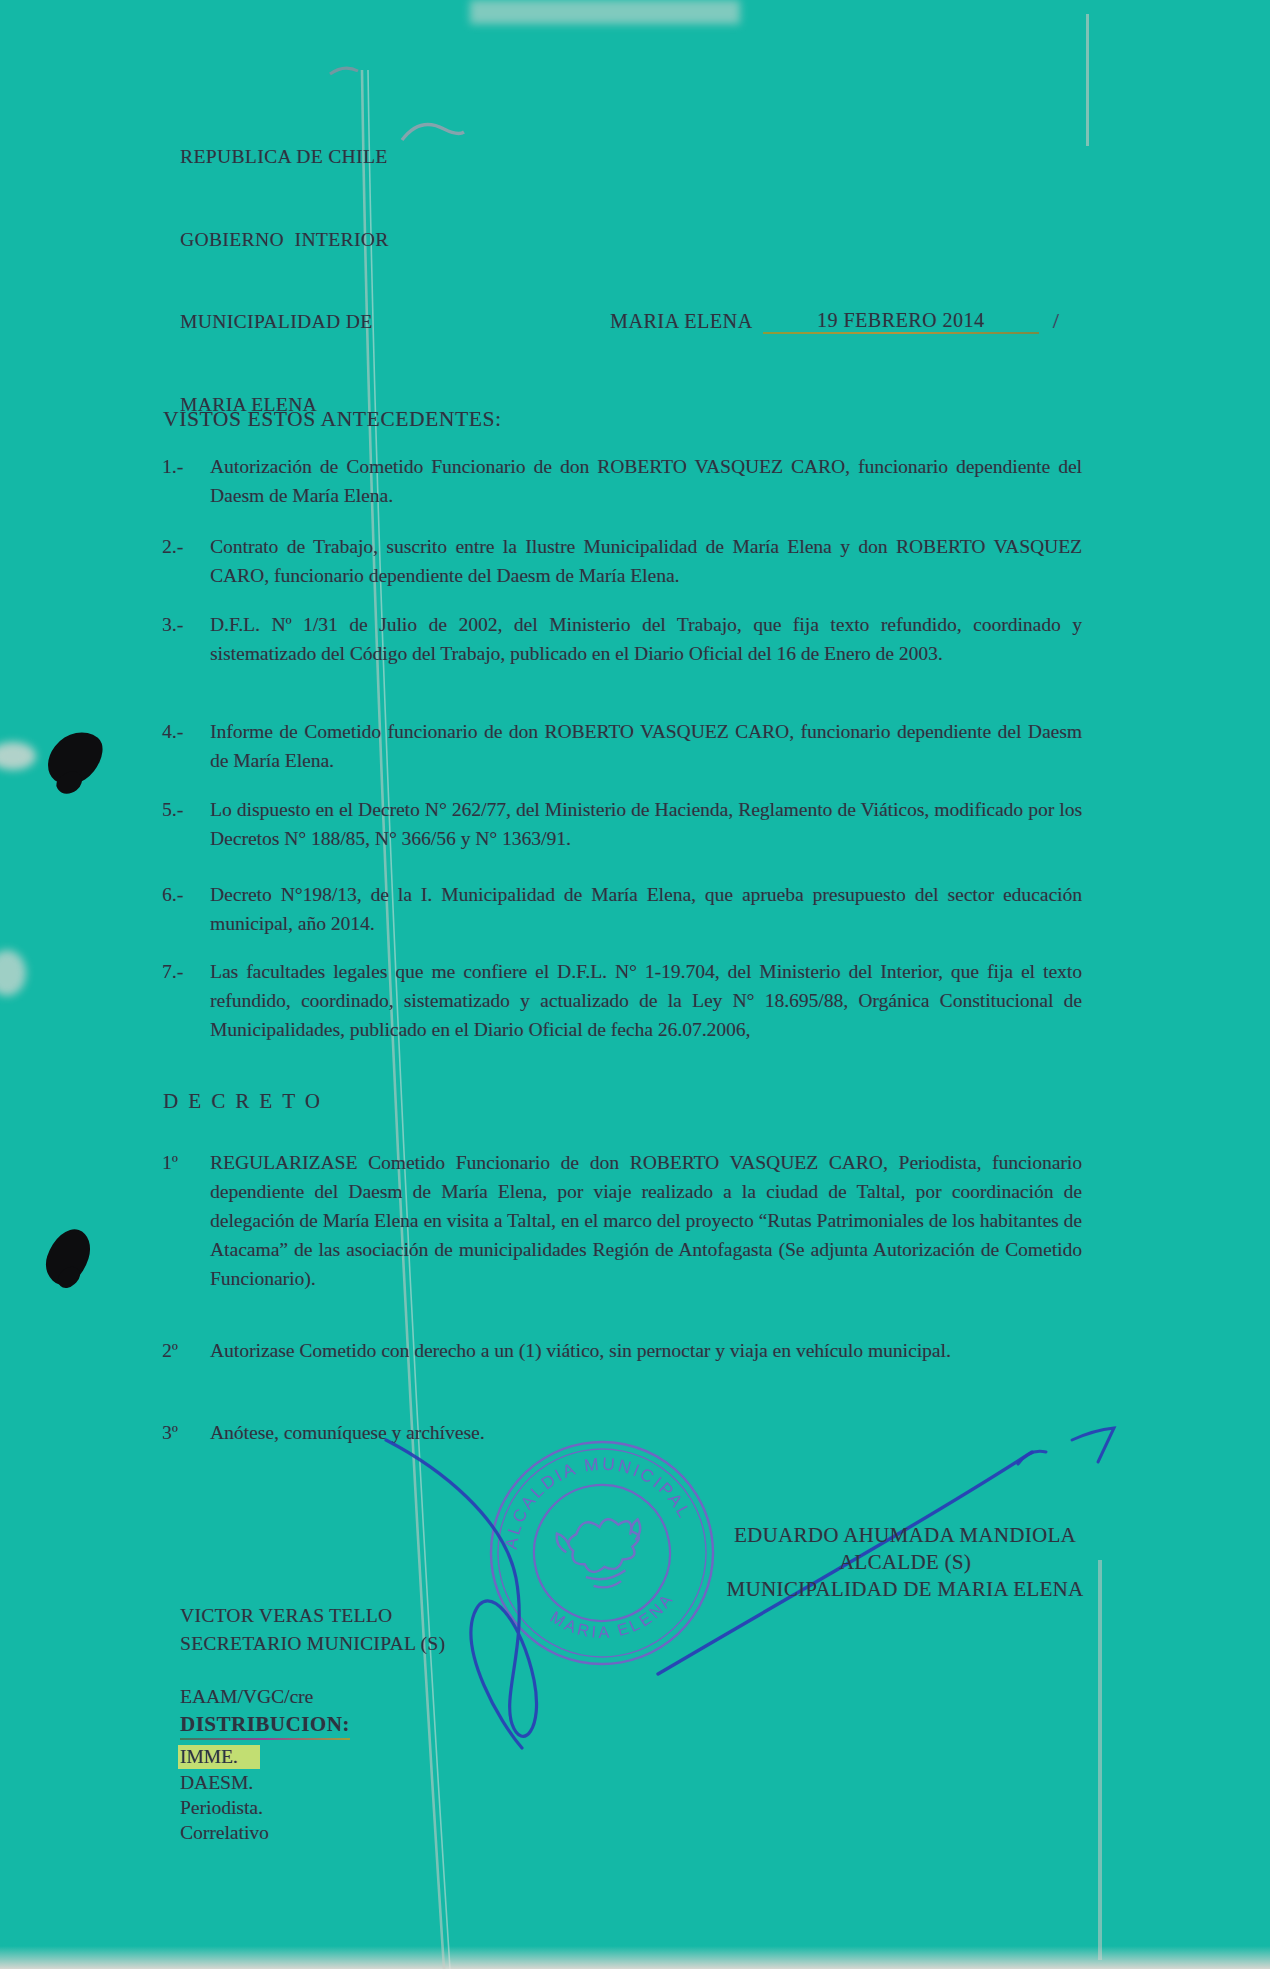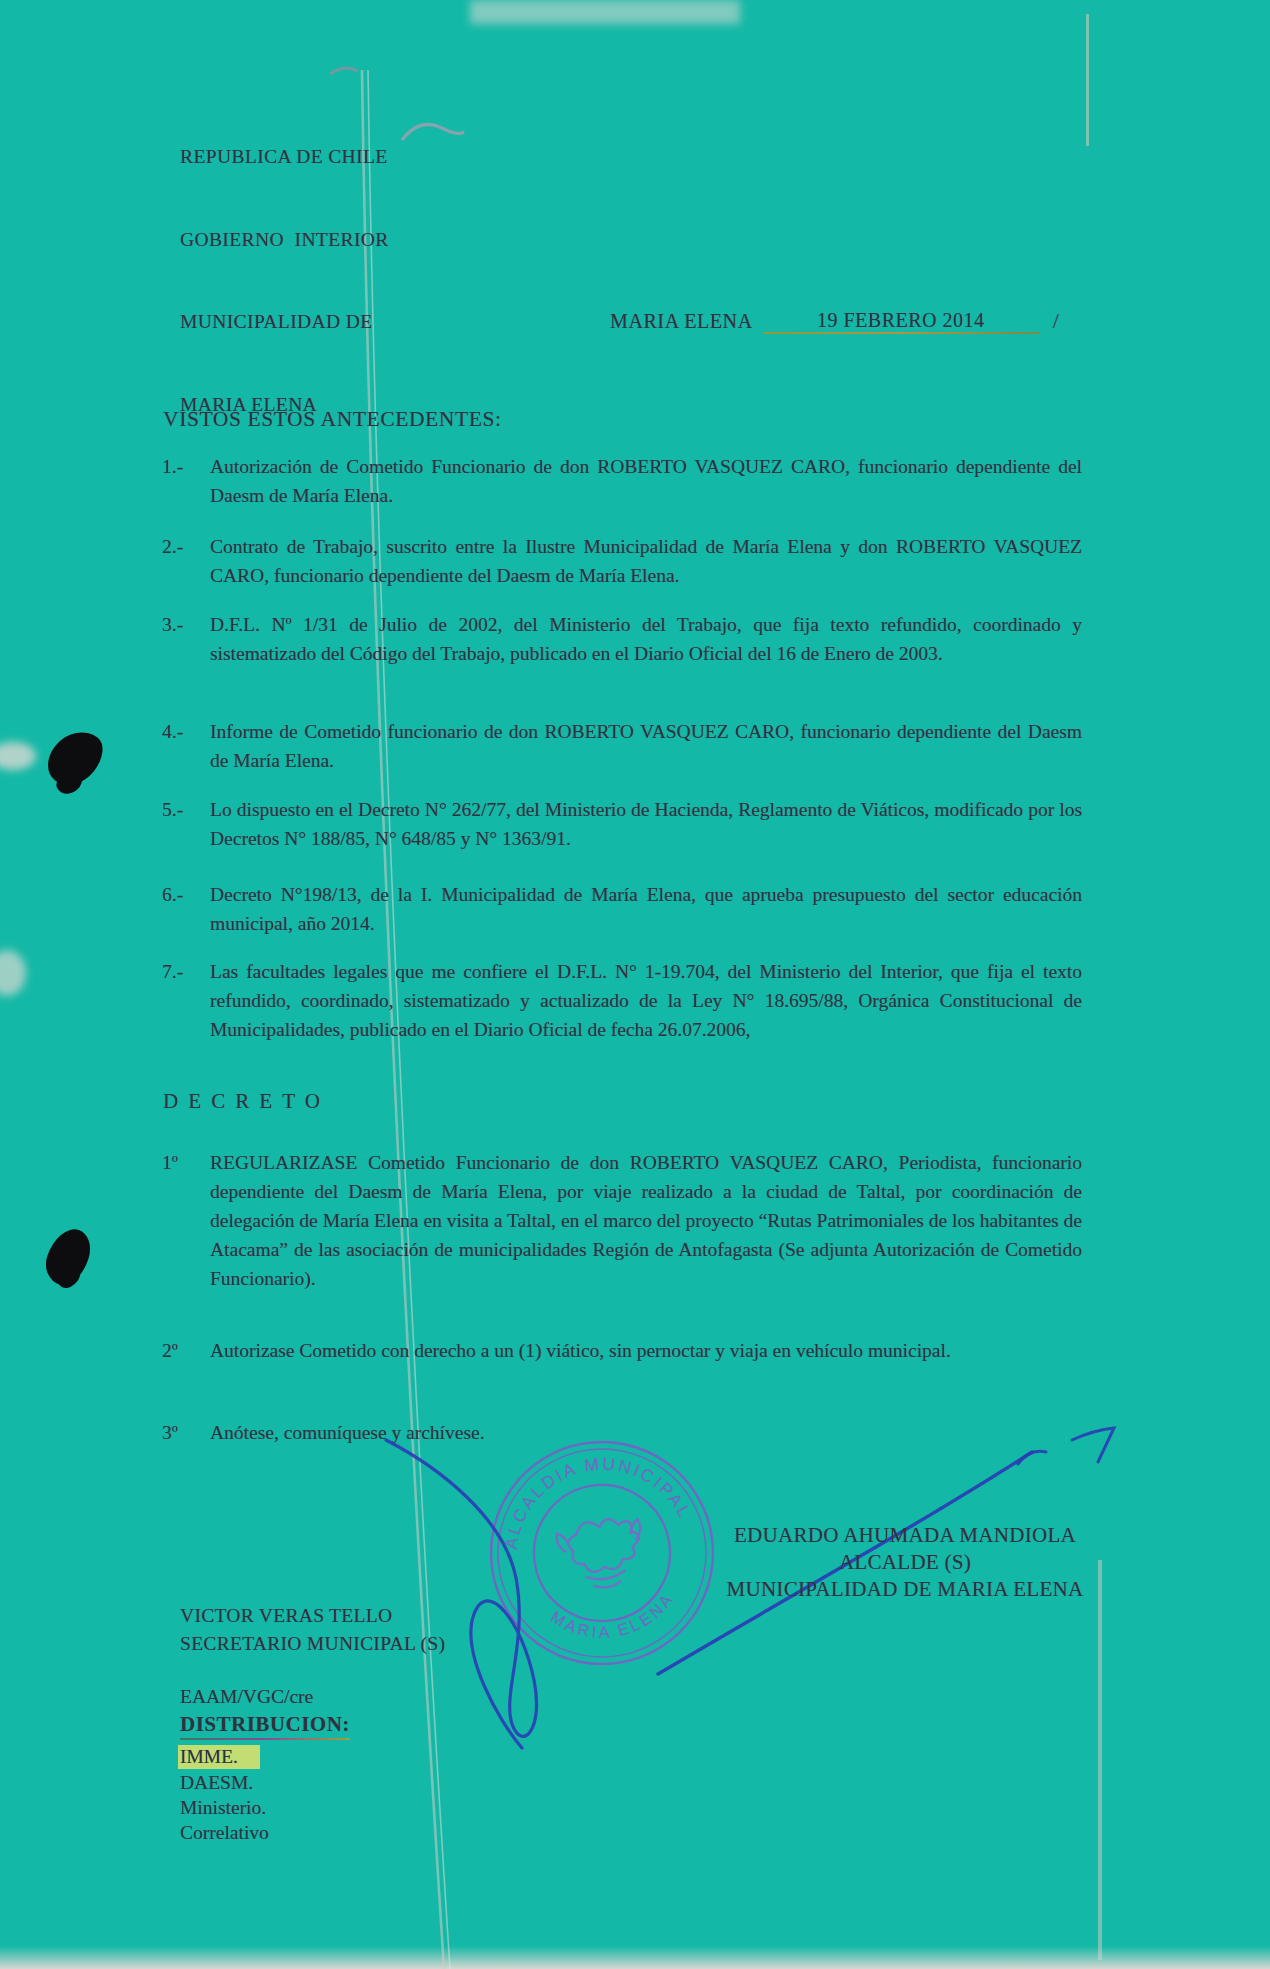--- a/index.html
+++ b/index.html
@@ -103,21 +103,21 @@
   <div class="item ink" style="top:610px;">
     <span class="num">3.-</span>
     <span>D.F.L. Nº 1/31 de Julio de 2002, del Ministerio del Trabajo, que fija texto refundido, coordinado y sistematizado del Código del Trabajo, publicado en el Diario Oficial del 16 de Enero de 2003.</span>
   </div>
   <div class="item ink" style="top:717px;">
     <span class="num">4.-</span>
     <span>Informe de Cometido funcionario de don ROBERTO VASQUEZ CARO, funcionario dependiente del Daesm de María Elena.</span>
   </div>
   <div class="item ink" style="top:795px;">
     <span class="num">5.-</span>
-    <span>Lo dispuesto en el Decreto N° 262/77, del Ministerio de Hacienda, Reglamento de Viáticos, modificado por los Decretos N° 188/85, N° 648/85 y N° 1363/91.</span>
+    <span>Lo dispuesto en el Decreto N° 262/77, del Ministerio de Hacienda, Reglamento de Viáticos, modificado por los Decretos N° 188/85, N° 366/56 y N° 1363/91.</span>
   </div>
   <div class="item ink" style="top:880px;">
     <span class="num">6.-</span>
     <span>Decreto N°198/13, de la I. Municipalidad de María Elena, que aprueba presupuesto del sector educación municipal, año 2014.</span>
   </div>
   <div class="item ink" style="top:957px;">
     <span class="num">7.-</span>
     <span>Las facultades legales que me confiere el D.F.L. N° 1-19.704, del Ministerio del Interior, que fija el texto refundido, coordinado, sistematizado y actualizado de la Ley N° 18.695/88, Orgánica Constitucional de Municipalidades, publicado en el Diario Oficial de fecha 26.07.2006,</span>
   </div>
 
@@ -179,16 +179,16 @@
     <div>VICTOR VERAS TELLO</div>
     <div>SECRETARIO MUNICIPAL (S)</div>
   </div>
 
   <div class="initials ink">EAAM/VGC/cre</div>
   <div class="dist-label ink">DISTRIBUCION:</div>
   <div class="dist-item ink" style="top:1746px;">
     <span class="hl">IMME.</span>
   </div>
   <div class="dist-item ink" style="top:1772px;">DAESM.</div>
-  <div class="dist-item ink" style="top:1797px;">Ministerio.</div>
+  <div class="dist-item ink" style="top:1797px;">Periodista.</div>
   <div class="dist-item ink" style="top:1822px;">Correlativo</div>
 
 </div>
 
 </body></html>

